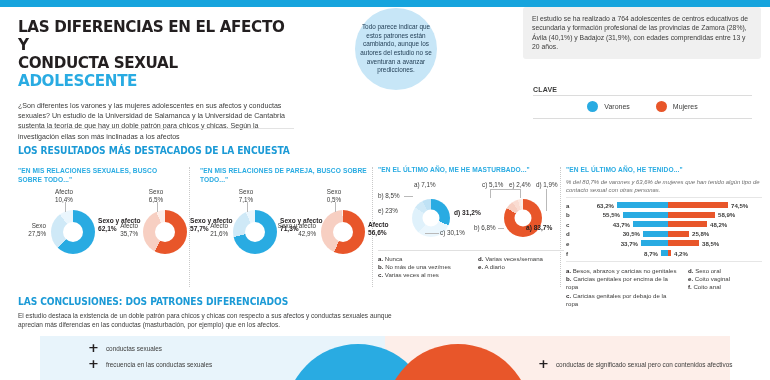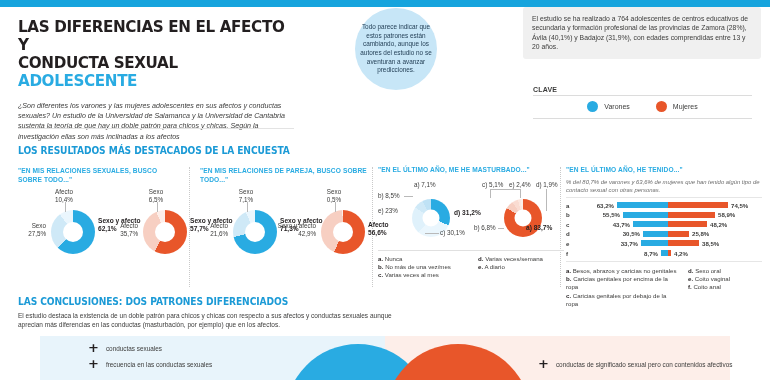--- a/index.html
+++ b/index.html
@@ -14,21 +14,21 @@
   
   .header-left{position:absolute;left:18px;top:18px;width:300px;}
   .title{
     font-family:"DejaVu Sans", sans-serif;
     font-weight:bold;font-size:16.5px;line-height:18px;
     letter-spacing:-0.4px;color:#231f20;text-transform:uppercase;
     transform:scaleX(0.92);transform-origin:left top;
   }
   .title .accent{color:#29abe2;}
   .deck{
-    margin-top:11px;width:272px;font-style:italic;font-size:7.1px;line-height:10.2px;
+    margin-top:11px;width:272px;font-size:7.1px;line-height:10.2px;
     color:#3c3c3b;
   }
   .hr-left{position:absolute;left:18px;top:128px;width:276px;height:1px;background:#e3e3e3;}
 
   .bubble{
     position:absolute;left:355px;top:8px;width:82px;height:82px;border-radius:50%;
     background:#c7e6f7;display:flex;align-items:center;justify-content:center;
     text-align:center;font-size:6.4px;line-height:8.6px;color:#1f3b52;padding:4px;
     box-sizing:border-box;
   }

